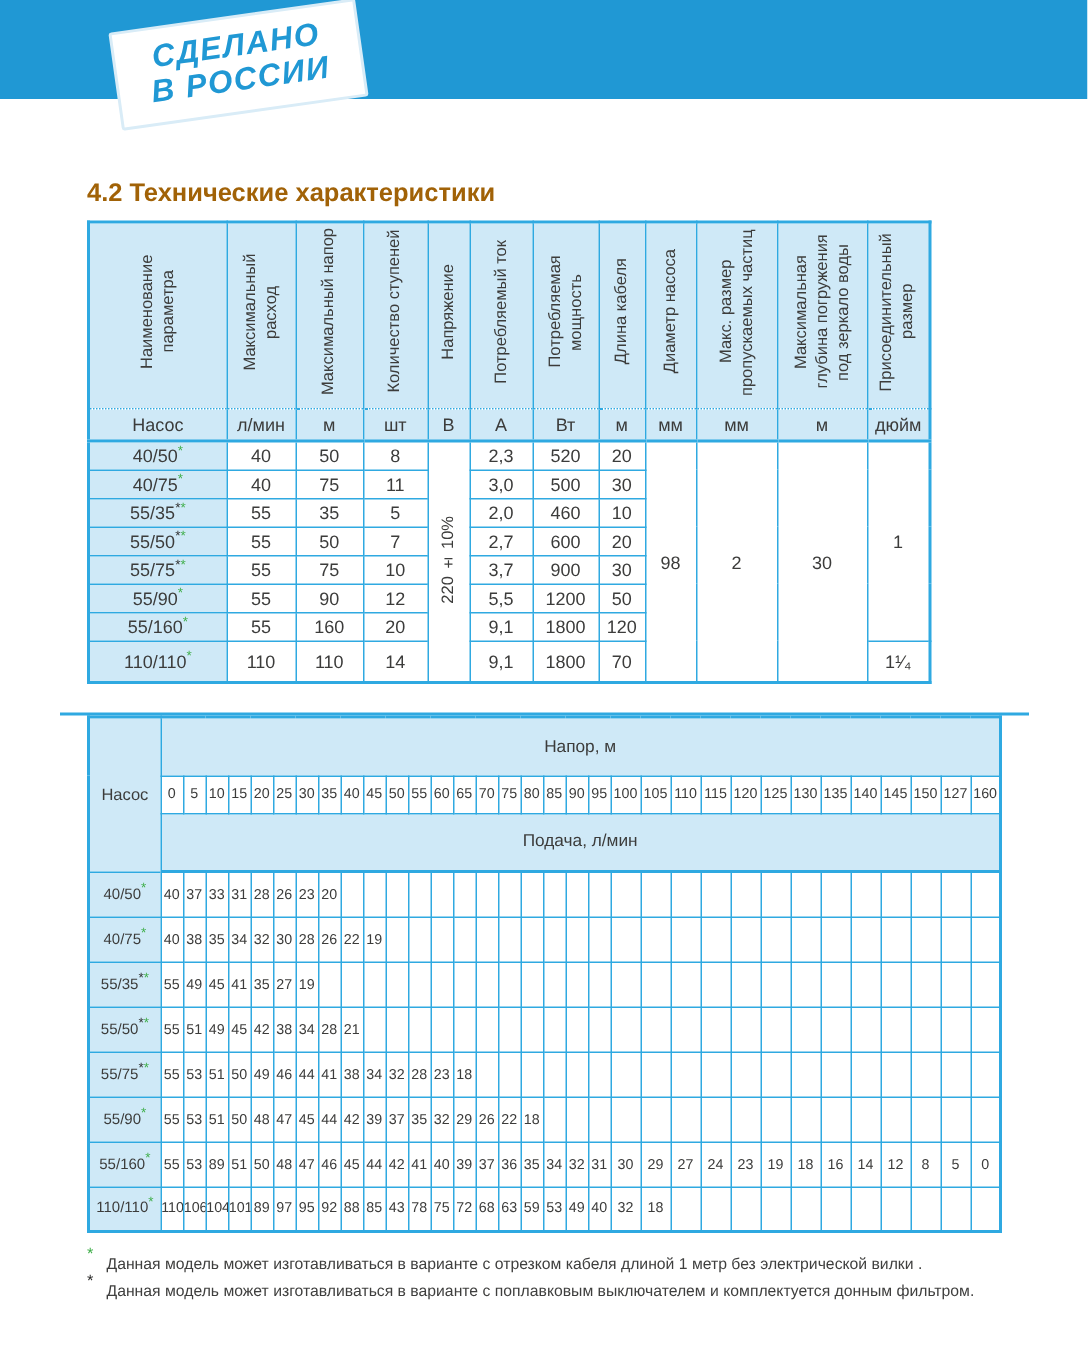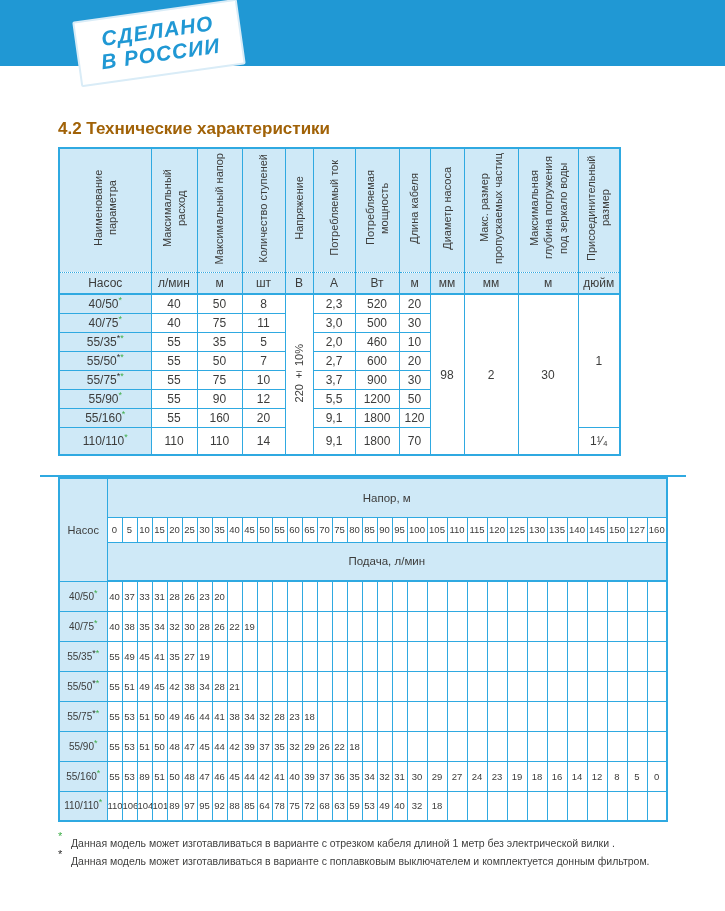--- a/index.html
+++ b/index.html
@@ -543,21 +543,21 @@
             <td class="val">110</td>
             <td class="val">106</td>
             <td class="val">104</td>
             <td class="val">101</td>
             <td class="val">89</td>
             <td class="val">97</td>
             <td class="val">95</td>
             <td class="val">92</td>
             <td class="val">88</td>
             <td class="val">85</td>
-            <td class="val">64</td>
+            <td class="val">43</td>
             <td class="val">78</td>
             <td class="val">75</td>
             <td class="val">72</td>
             <td class="val">68</td>
             <td class="val">63</td>
             <td class="val">59</td>
             <td class="val">53</td>
             <td class="val">49</td>
             <td class="val">40</td>
             <td class="val">32</td>

